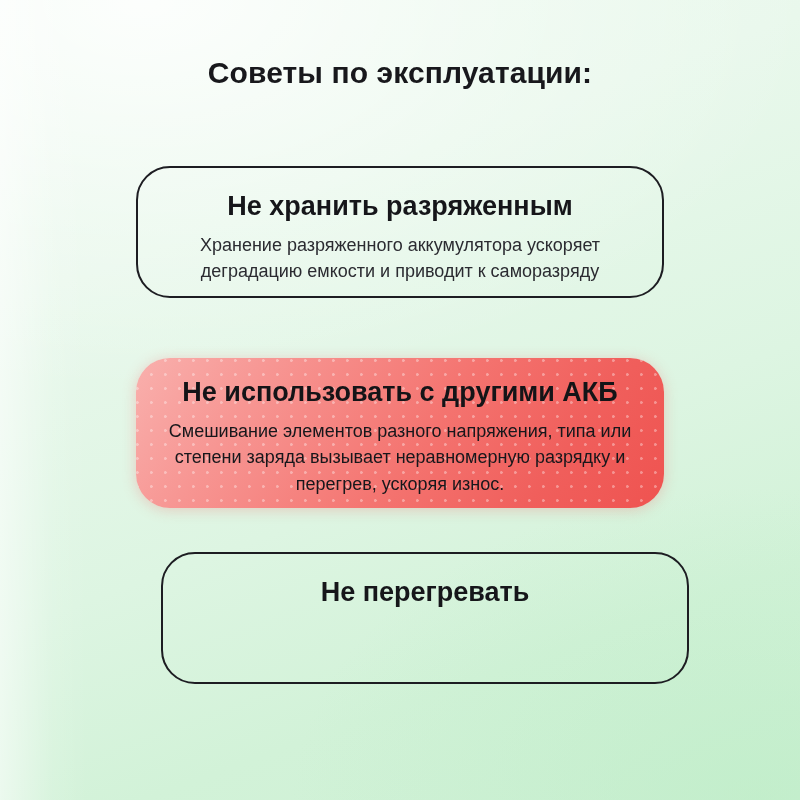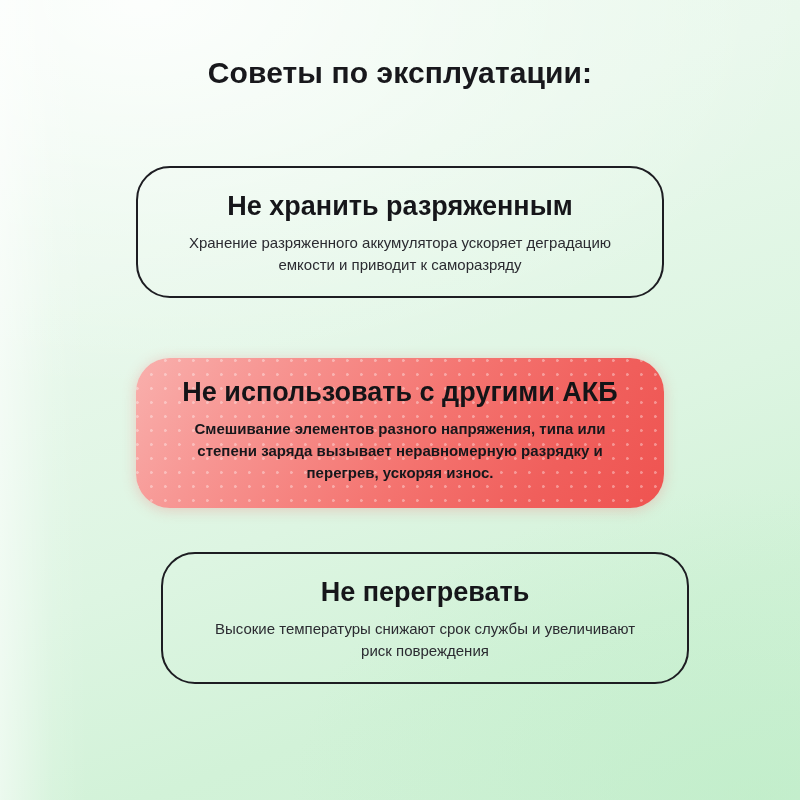--- a/index.html
+++ b/index.html
@@ -92,28 +92,28 @@
     font-weight: bold;
     color: #16161a;
     line-height: 1.2;
     margin: 0 0 10px 0;
   }
   .card-highlight .card-title {
     color: #141417;
   }
 
   .card-text {
-    font-size: 15px;
+    font-size: 18px;
     line-height: 1.45;
     color: #2b2b31;
     margin: 0 auto;
     max-width: 430px;
   }
   .card-highlight .card-text {
-    font-weight: bold;
+    font-weight: normal;
     color: #17171b;
     max-width: 470px;
   }
 
   
   #card-1 { top: 166px; height: 132px; padding-top: 22px; }
   #card-2 { top: 358px; height: 150px; padding-top: 18px; }
   #card-3 { top: 552px; height: 132px; padding-top: 22px; margin-left: 25px; }
 </style>
 </head>
@@ -131,17 +131,16 @@
       <div class="card-text">Хранение разряженного аккумулятора ускоряет деградацию емкости и приводит к саморазряду</div>
     </div>
 
     <div class="card card-highlight" id="card-2">
       <div class="card-title">Не использовать с другими АКБ</div>
       <div class="card-text">Смешивание элементов разного напряжения, типа или степени заряда вызывает неравномерную разрядку и перегрев, ускоряя износ.</div>
     </div>
 
     <div class="card card-outline" id="card-3">
       <div class="card-title">Не перегревать</div>
-      <div class="card-text">Высокие температуры снижают срок службы и увеличивают риск повреждения</div>
     </div>
 
   </div>
 </div>
 
 </body></html>

